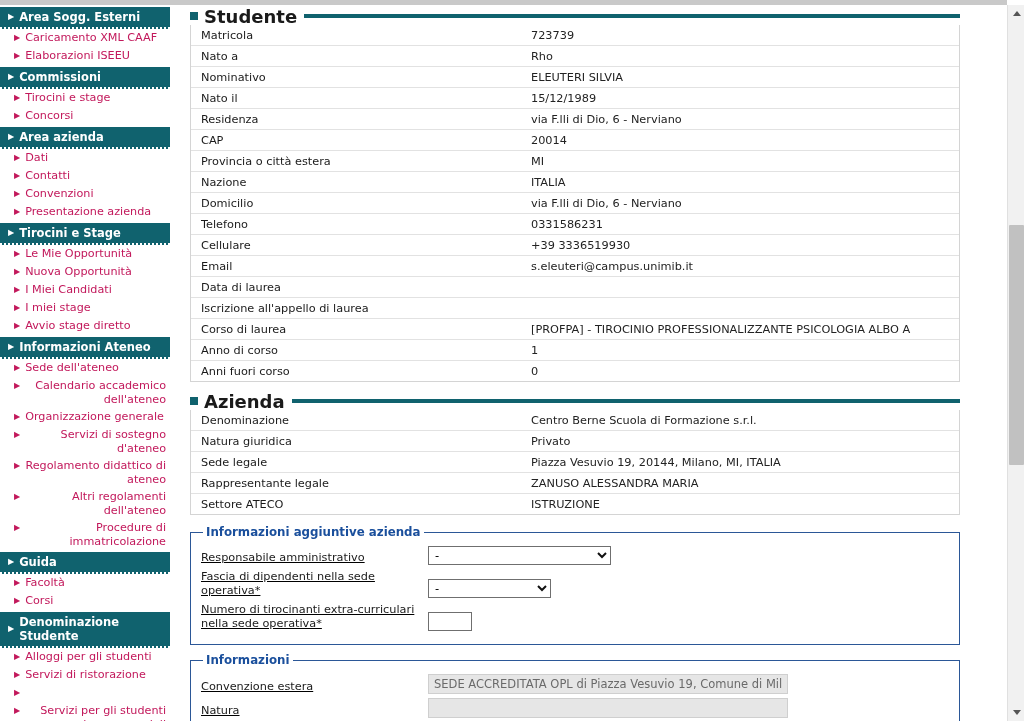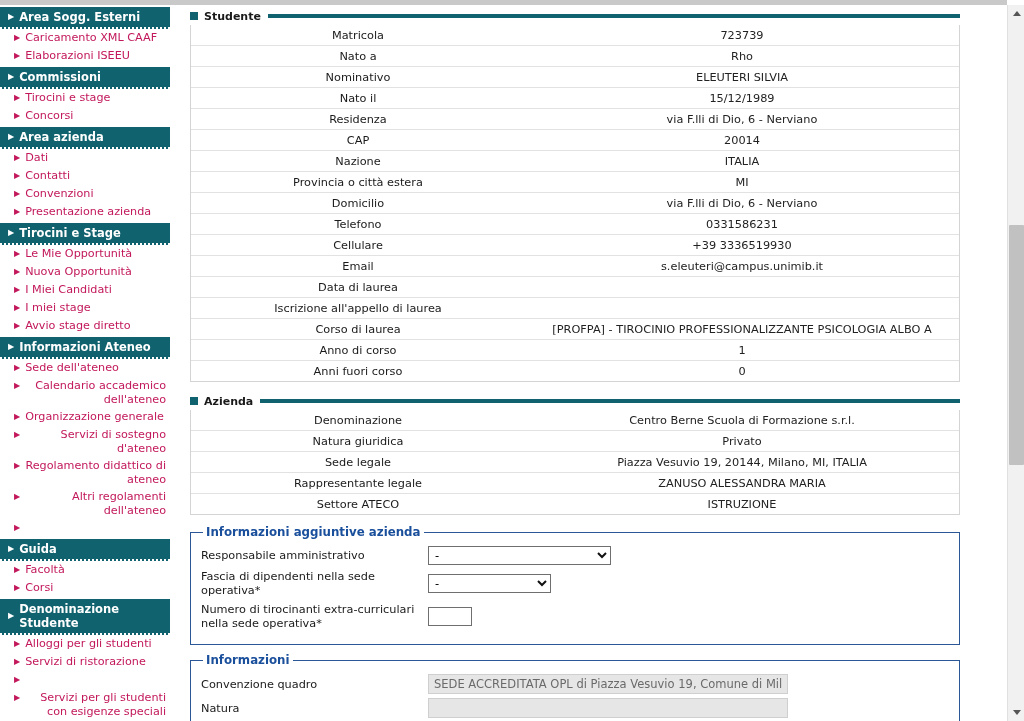--- a/index.html
+++ b/index.html
@@ -72,21 +72,21 @@
     position: absolute;
     left: 190px; top: 7px;
     width: 770px;
   }
 
   
   .panel { margin-bottom: 10px; }
   .panel-title {
     display: flex;
     align-items: center;
-    font-size: 11px;
+    font-size: 18px;
     font-weight: bold;
     color: #1a1a1a;
     height: 18px;
   }
   .panel-title .sq {
     width: 8px; height: 8px;
     background: #10626e;
     margin-right: 6px;
     flex: 0 0 auto;
   }
@@ -108,42 +108,42 @@
     border-collapse: collapse;
     font-size: 11.3px;
     color: #1a1a1a;
   }
   table.kv tr { border-bottom: 1px solid #e2e2e2; }
   table.kv tr:last-child { border-bottom: none; }
   table.kv td {
     padding: 3.5px 6px 3.5px 10px;
     vertical-align: top;
     line-height: 13px;
-    text-align: center;
   }
   table.kv td.k { width: 330px; font-weight: normal; }
   table.kv td.v { color: #222; }
 
   
   fieldset.box {
     border: 1px solid #2b5797;
     margin: 0 0 8px 0;
     padding: 6px 10px 10px 10px;
   }
   fieldset.box legend {
     color: #1a4f9c;
     font-size: 11.8px;
     font-weight: bold;
     padding: 0 3px;
     margin-left: 2px;
   }
   .frow {
     display: flex;
-    align-items: center;
+    align-items: flex-end;
     margin-bottom: 3px;
+    text-decoration: underline;
   }
   .frow .flabel {
     width: 227px;
     flex: 0 0 227px;
     font-size: 11.3px;
     color: #1a1a1a;
     line-height: 14px;
     padding-top: 2px;
   }
   .frow .fctl { flex: 1 1 auto; }
@@ -333,20 +333,21 @@
           <li class="nav-item">
             <span class="bullet">▶</span>
             <span class="txt">Regolamento didattico di ateneo</span>
           </li>
           <li class="nav-item">
             <span class="bullet">▶</span>
             <span class="txt">Altri regolamenti dell'ateneo</span>
           </li>
           <li class="nav-item">
             <span class="bullet">▶</span>
+            <span class="txt">Procedure di immatricolazione</span>
           </li>
         </ul>
       </div>
       <div class="nav-group">
         <div class="nav-header">
           <span class="tri">▶</span>
           <span>Guida</span>
         </div>
         <ul class="nav-list">
           <li class="nav-item">
@@ -413,26 +414,26 @@
               </tr>
               <tr>
                 <td class="k">Residenza</td>
                 <td class="v">via F.lli di Dio, 6 - Nerviano</td>
               </tr>
               <tr>
                 <td class="k">CAP</td>
                 <td class="v">20014</td>
               </tr>
               <tr>
+                <td class="k">Provincia o città estera</td>
+                <td class="v">MI</td>
+              </tr>
+              <tr>
                 <td class="k">Nazione</td>
                 <td class="v">ITALIA</td>
-              </tr>
-              <tr>
-                <td class="k">Provincia o città estera</td>
-                <td class="v">MI</td>
               </tr>
               <tr>
                 <td class="k">Domicilio</td>
                 <td class="v">via F.lli di Dio, 6 - Nerviano</td>
               </tr>
               <tr>
                 <td class="k">Telefono</td>
                 <td class="v">0331586231</td>
               </tr>
               <tr>
@@ -528,21 +529,21 @@
         <div class="fctl">
           <input class="txtin w-num" type="text" value="" style="">
         </div>
       </div>
     </fieldset>
 
     <fieldset class="box">
       <legend>Informazioni</legend>
 
       <div class="frow">
-        <div class="flabel">Convenzione quadro</div>
+        <div class="flabel">Convenzione estera</div>
         <div class="fctl">
           <input class="ro w-conv" type="text" readonly="" value="SEDE ACCREDITATA OPL di Piazza Vesuvio 19, Comune di Milano" style="">
         </div>
       </div>
 
       <div class="frow">
         <div class="flabel">Natura</div>
         <div class="fctl">
           <input class="ro w-conv" type="text" readonly="" value="" style="">
         </div>

